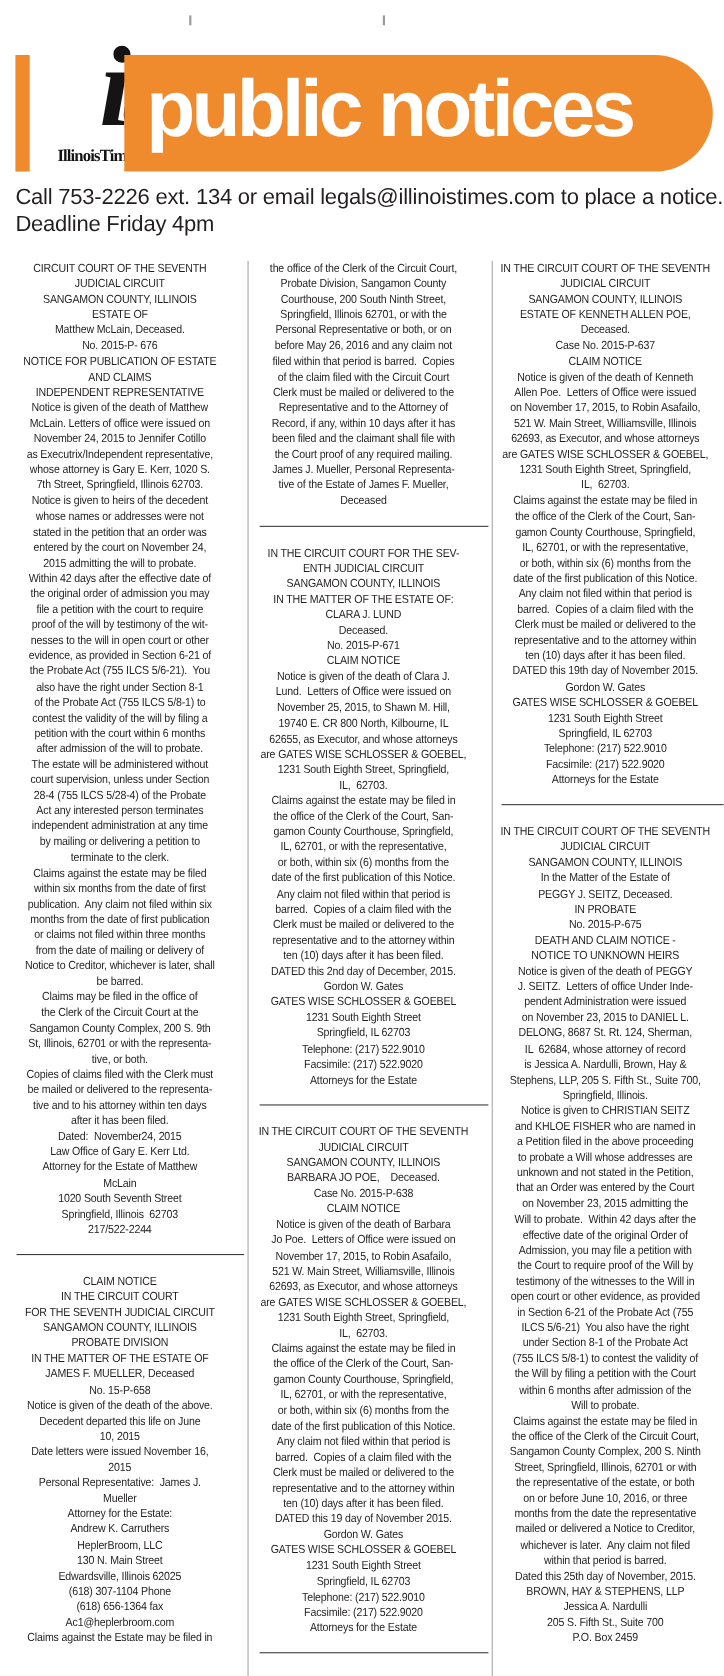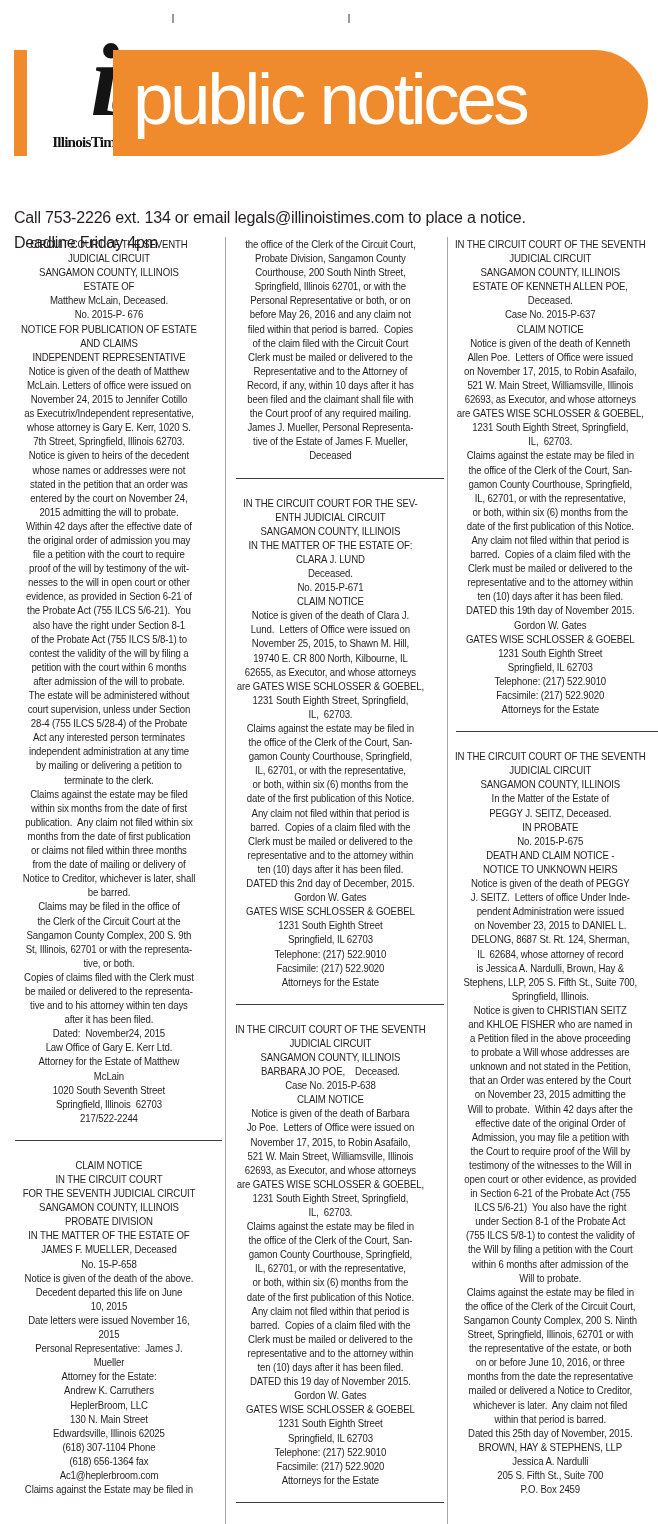--- a/index.html
+++ b/index.html
@@ -24,27 +24,27 @@
     font-family:"Liberation Serif", serif; font-weight:bold; font-size:15.5px;
     letter-spacing:-0.8px; color:#141414; margin-top:1px; white-space:nowrap;
     transform:scaleX(0.98); transform-origin:0 50%;
   }
   .banner {
     position:absolute; left:99px; top:2px; width:535px; height:106px;
     background:#ef8b2c; border-radius:0 53px 53px 0;
   }
   .banner-title {
     position:absolute; left:20px; top:50%; transform:translateY(-55%);
-    color:#ffffff; font-weight:normal; font-size:73px; letter-spacing:-3.5px;
+    color:#ffffff; font-weight:bold; font-size:73px; letter-spacing:-3.5px;
     white-space:nowrap;
   }
 
   
-  .contact { position:absolute; top:167px; left:14px; font-size:16px; line-height:24.5px;
-             letter-spacing:-0.2px; color:#231f20;margin-top:39px; }
+  .contact { position:absolute; top:167px; left:14px; font-size:20px; line-height:24.5px;
+             letter-spacing:-0.2px; color:#231f20; }
 
   
   .columns { position:absolute; top:237px; left:14px; width:644px; height:1287px;
              display:flex; align-items:stretch; overflow:hidden;text-align:center; }
   .col { box-sizing:border-box; }
   .col-1 { flex:0 0 211px; }
   .col-2 { flex:0 0 222px; border-left:1px solid #a8a8a8; padding-left:9px; }
   .col-3 { flex:1 1 auto; border-left:1px solid #a8a8a8; padding-left:7px; }
   .notice { font-size:10.7px; line-height:14.1px; letter-spacing:-0.15px; }
   .ln { white-space:pre; transform:scaleX(0.9); transform-origin:0 50%; height:14.1px; }

